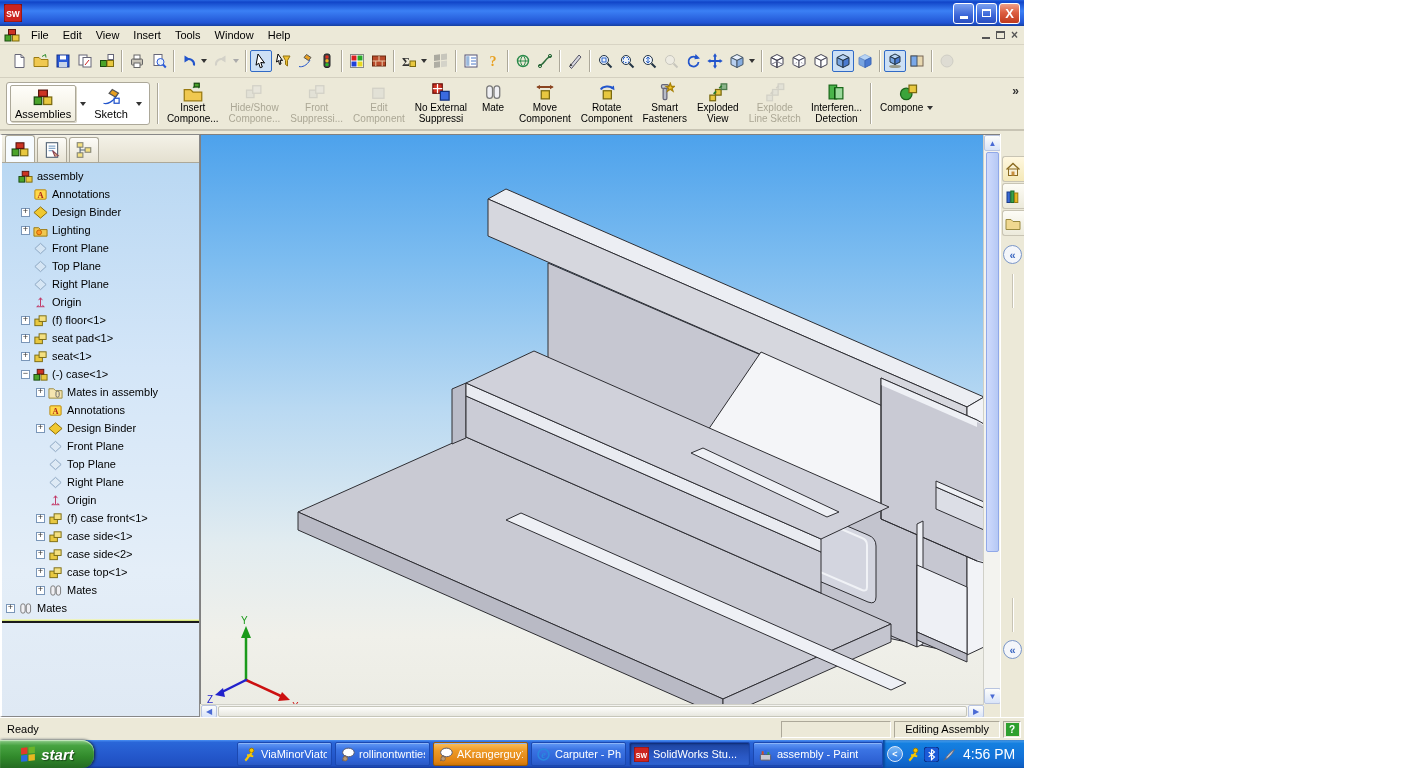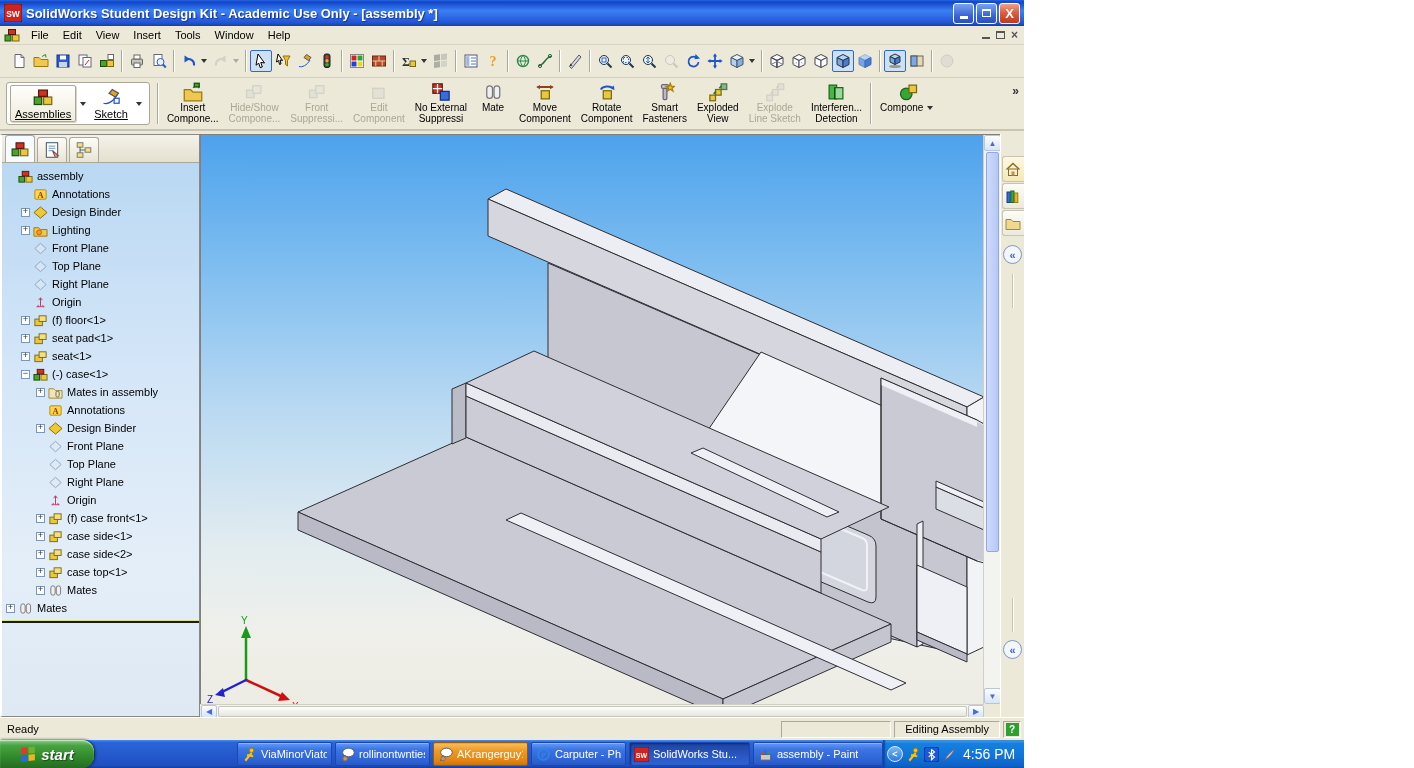--- a/index.html
+++ b/index.html
@@ -39,21 +39,21 @@
   .tbtn .ic { width:16px; height:16px; }
   .ddarr { width:0; height:0; border-left:3px solid transparent; border-right:3px solid transparent; border-top:4px solid #333; margin:0 3px 0 1px; }
   .ddarr.dis { border-top-color:#aaa; }
   .tb-sep { width:2px; height:22px; border-left:1px solid #aca899; border-right:1px solid #fff; margin:0 3px; }
   .ic svg { width:100%; height:100%; display:block; }
 
   
   .cmdmgr { position:absolute; left:0; top:78px; width:1024px; height:53px; background:#ece9d8;
     border-bottom:2px solid #c8c4b4; display:flex; align-items:stretch; padding:2px 0 2px 6px; }
   .cm-tabs { display:flex; align-items:center; background:#fff; border:1px solid #aca899; border-radius:3px; padding:2px 3px; margin:2px 4px 2px 0; }
-  .cm-tab { display:flex; flex-direction:column; align-items:center; padding:1px 4px;text-decoration:underline; }
+  .cm-tab { display:flex; flex-direction:column; align-items:center; padding:1px 4px; }
   .cm-tab .ic { width:20px; height:20px; }
   .cm-tab .lbl { font-size:11px; margin-top:1px; }
   .cm-tab.raised { border:1px solid #aca899; border-radius:2px; background:linear-gradient(#fffefa,#efecdd); box-shadow:1px 1px 0 #d8d4c4; }
   .cm-tabdd { width:0; height:0; border-left:3px solid transparent; border-right:3px solid transparent; border-top:4px solid #333; margin:0 4px; align-self:center; }
   .cm-sep { width:2px; border-left:1px solid #aca899; border-right:1px solid #fff; margin:3px 3px; }
   .cm-btn { display:flex; flex-direction:column; align-items:center; justify-content:flex-start; padding:2px 5px 0 5px; min-width:42px; }
   .cm-btn .ic { width:20px; height:20px; }
   .cm-btn .l1, .cm-btn .l2 { font-size:10px; line-height:11px; white-space:nowrap; color:#000; }
   .cm-btn.disabled .l1, .cm-btn.disabled .l2 { color:#aba795; }
   .cm-btn.disabled .ic { filter:grayscale(1) opacity(.4); }
@@ -147,21 +147,20 @@
 
 <div class="screen">
 
   <div class="titlebar">
     <span class="appicon ic">
         <svg viewBox="0 0 16 16">
           <rect width="16" height="16" rx="2" fill="#cc2420" stroke="#7a100e"></rect>
           <text x="8" y="11.5" font-size="7.5" font-weight="bold" fill="#fff" text-anchor="middle" font-family="Liberation Sans">SW</text>
         </svg>
       </span>
-    <span class="ttext">SolidWorks Student Design Kit - Academic Use Only - [assembly *]</span>
     <span class="winbtns">
       <span class="winbtn">
           <span class="mingl"></span>
         </span>
       <span class="winbtn">
           <span class="restgl"></span>
         </span>
       <span class="winbtn close">X</span>
     </span>
   </div>

